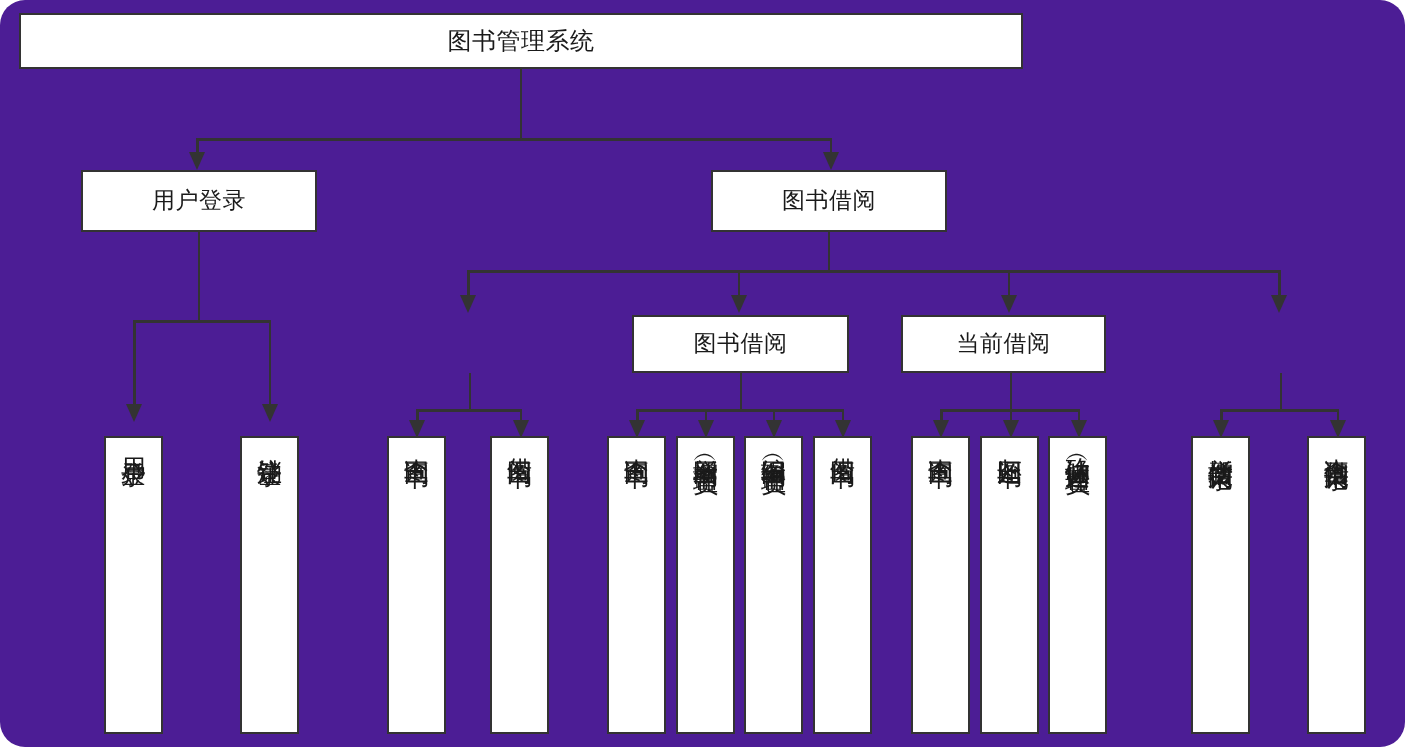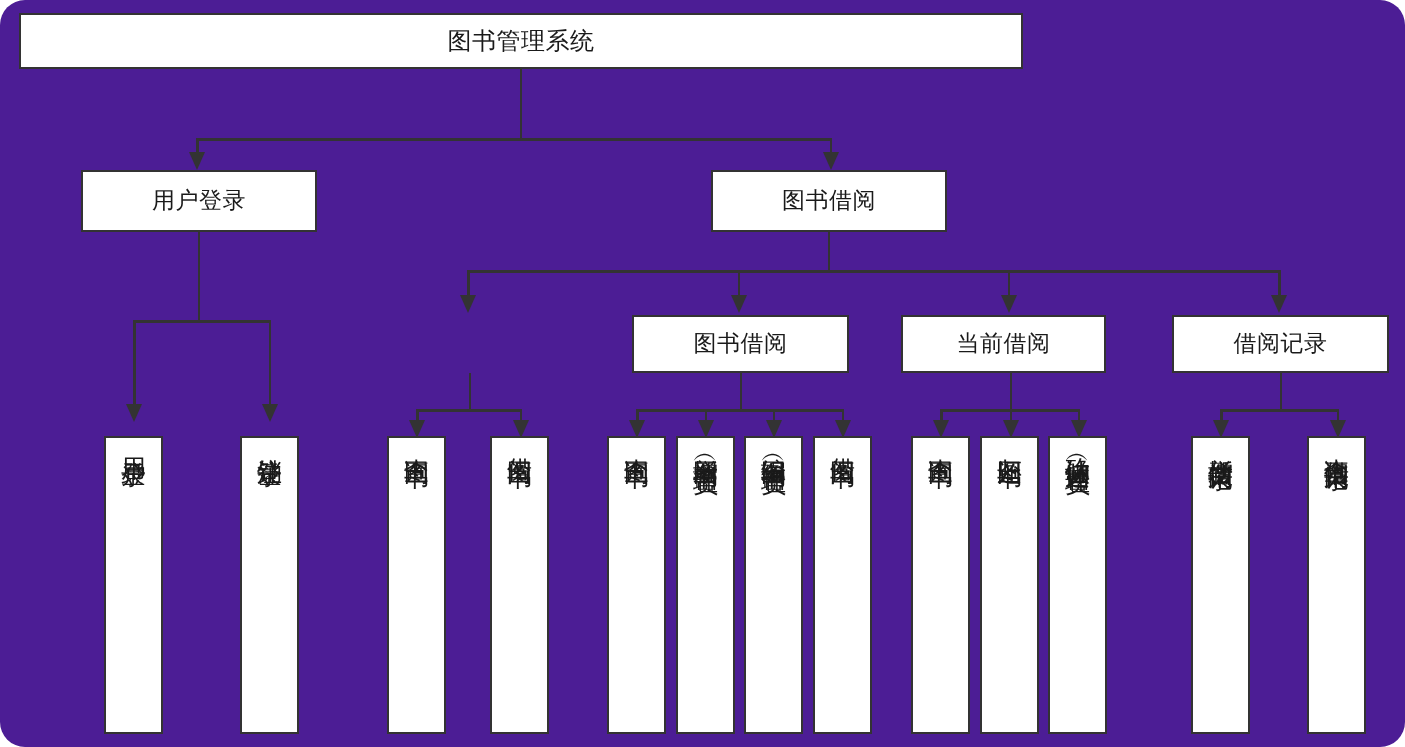--- a/index.html
+++ b/index.html
@@ -129,23 +129,20 @@
 
 
   <div class="node h" style="left:632px; top:315px; width:217px; height:58px;">
     <span class="label">图书借阅</span>
   </div>
 
   <div class="node h" style="left:901px; top:315px; width:205px; height:58px;">
     <span class="label">当前借阅</span>
   </div>
 
-  <div class="node h" style="left:1172px; top:315px; width:217px; height:58px;">
-    <span class="label">借阅记录</span>
-  </div>
 
   <div class="conn vline" style="left:468.5px; top:373px; height:38px;"></div>
   <div class="conn hline" style="left:417px; top:409px; width:104px;"></div>
   <div class="conn vline" style="left:416px; top:409px; height:22px;"></div>
   <div class="conn vline" style="left:519.5px; top:409px; height:22px;"></div>
   <div class="arrow" style="left:409px; top:420px;"></div>
   <div class="arrow" style="left:512.5px; top:420px;"></div>
 
   <div class="conn vline" style="left:739.5px; top:373px; height:38px;"></div>
   <div class="conn hline" style="left:637px; top:409px; width:207px;"></div>

